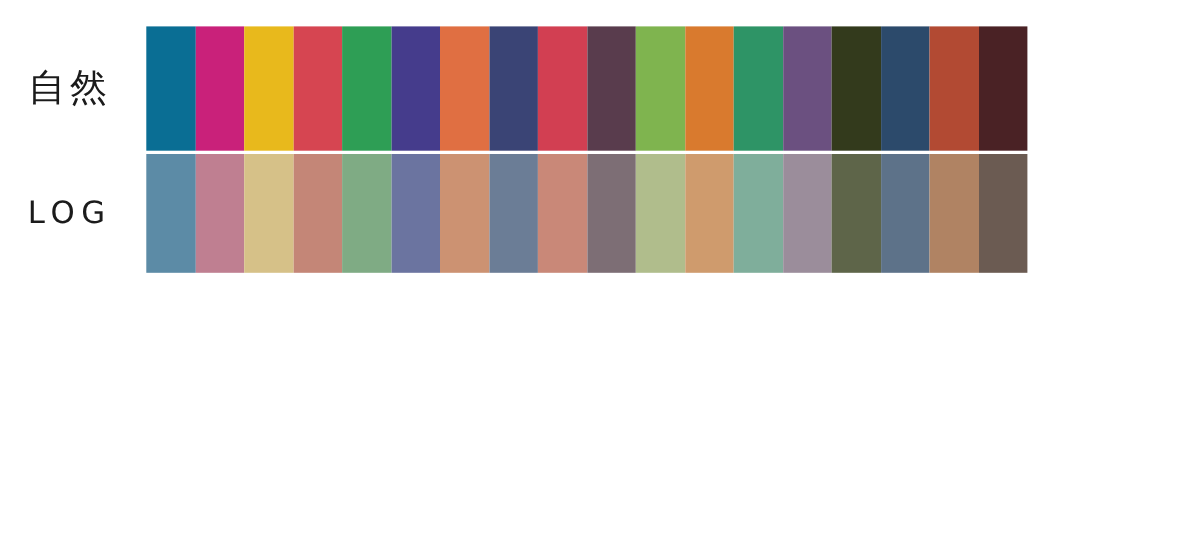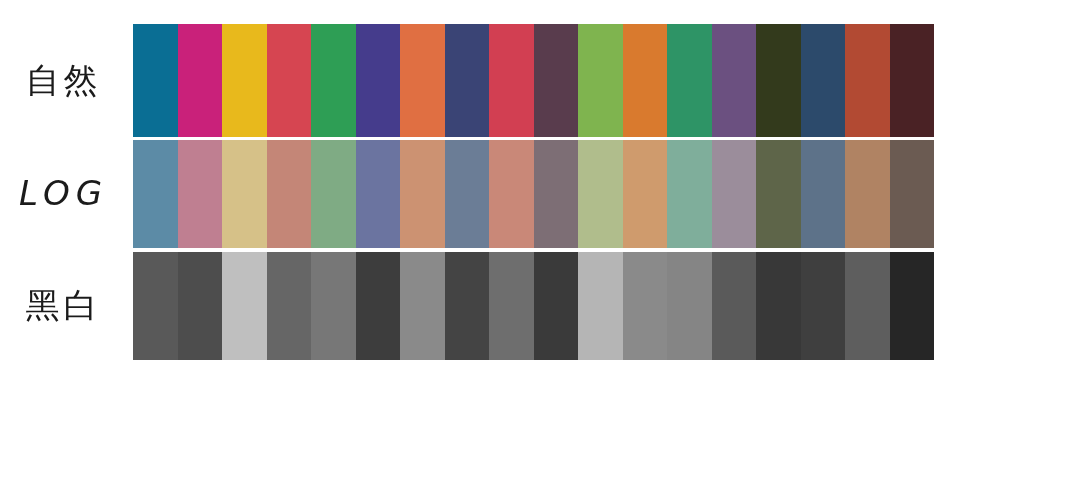--- a/index.html
+++ b/index.html
@@ -36,22 +36,21 @@
     color: #1b1b1b;
     letter-spacing: 4px;
     font-weight: 400;
     white-space: nowrap;
     box-sizing: border-box;
     padding-right: 6px;
     font-family: "DejaVu Sans", "Liberation Sans", sans-serif;
   }
   .row-label.latin {
     letter-spacing: 6px;
-    font-size: 34px;
-    font-style: italic;
+    font-size: 28px;
   }
   .swatch-strip {
     flex: 1 1 auto;
     display: flex;
     height: 100%;
     border-top: 0;
   }
   .swatch {
     flex: 1 1 0;
     height: 100%;
@@ -108,38 +107,15 @@
         <div class="swatch" style="background: rgb(207, 155, 109);"></div>
         <div class="swatch" style="background: rgb(127, 174, 155);"></div>
         <div class="swatch" style="background: rgb(155, 141, 155);"></div>
         <div class="swatch" style="background: rgb(94, 101, 73);"></div>
         <div class="swatch" style="background: rgb(93, 114, 137);"></div>
         <div class="swatch" style="background: rgb(176, 131, 99);"></div>
         <div class="swatch" style="background: rgb(107, 91, 82);"></div>
       </div>
   </div>
 
-  <div class="row" id="row-mono">
-    <div class="row-label">黑白</div>
-    <div class="swatch-strip">
-        <div class="swatch" style="background: rgb(89, 89, 89);"></div>
-        <div class="swatch" style="background: rgb(77, 77, 77);"></div>
-        <div class="swatch" style="background: rgb(191, 191, 191);"></div>
-        <div class="swatch" style="background: rgb(102, 102, 102);"></div>
-        <div class="swatch" style="background: rgb(119, 119, 119);"></div>
-        <div class="swatch" style="background: rgb(61, 61, 61);"></div>
-        <div class="swatch" style="background: rgb(138, 138, 138);"></div>
-        <div class="swatch" style="background: rgb(68, 68, 68);"></div>
-        <div class="swatch" style="background: rgb(110, 110, 110);"></div>
-        <div class="swatch" style="background: rgb(58, 58, 58);"></div>
-        <div class="swatch" style="background: rgb(181, 181, 181);"></div>
-        <div class="swatch" style="background: rgb(138, 138, 138);"></div>
-        <div class="swatch" style="background: rgb(133, 133, 133);"></div>
-        <div class="swatch" style="background: rgb(90, 90, 90);"></div>
-        <div class="swatch" style="background: rgb(56, 56, 56);"></div>
-        <div class="swatch" style="background: rgb(63, 63, 63);"></div>
-        <div class="swatch" style="background: rgb(94, 94, 94);"></div>
-        <div class="swatch" style="background: rgb(38, 38, 38);"></div>
-      </div>
-  </div>
 
 
 </div>
 
 </body></html>

